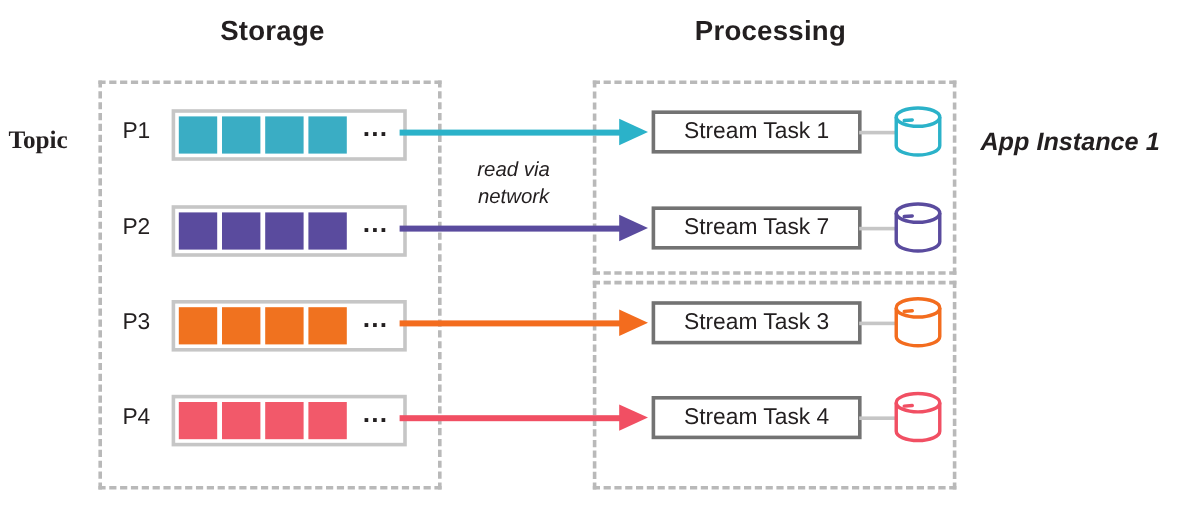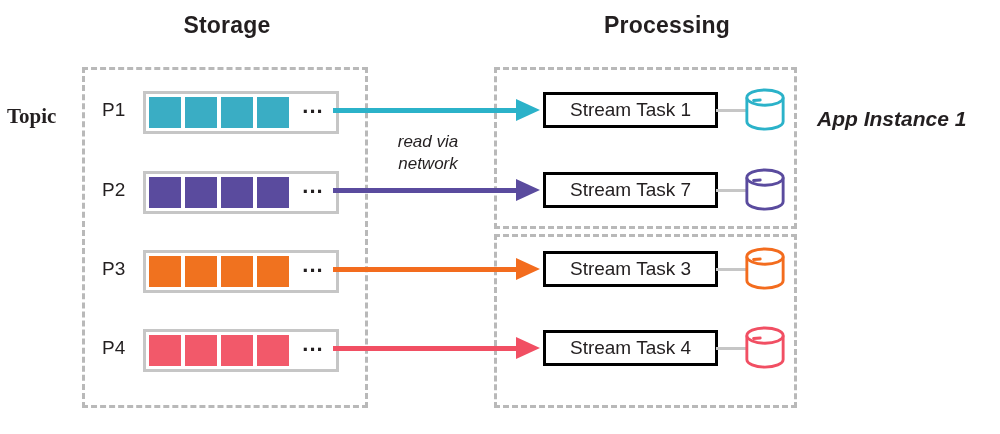--- a/index.html
+++ b/index.html
@@ -2,21 +2,21 @@
 <html><head>
 <meta charset="utf-8">
 <style>
   html,body{margin:0;padding:0;background:#fff;}
   .canvas{
     position:relative;width:1000px;height:434px;background:#fff;overflow:hidden;
     font-family:"Liberation Sans", sans-serif;color:#231f20;
   }
   .title{position:absolute;top:12px;width:200px;text-align:center;font-size:23px;font-weight:bold;letter-spacing:.2px;}
   .title-storage{left:127px;}
-  .title-processing{left:530px;text-align:right;}
+  .title-processing{left:542px;}
   .side-label{position:absolute;font-size:21px;font-weight:bold;white-space:nowrap;}
   .topic-label{left:7px;top:104px;font-family:Liberation Serif, serif;}
   .app1-label{left:817px;top:107px;font-style:italic;}
   .app2-label{left:821px;top:272px;}
   .dashed-box{position:absolute;border:3px dashed #b9b9b9;background:transparent;}
   .storage-box{left:82px;top:67px;width:280px;height:335px;}
   .proc-box-1{left:494px;top:67px;width:297px;height:156px;}
   .proc-box-2{left:494px;top:234px;width:297px;height:168px;}
   .read-via{position:absolute;left:368px;top:131px;width:120px;text-align:center;
     font-size:17px;line-height:22px;font-weight:500;font-style:italic;}
@@ -25,21 +25,21 @@
   .p-label{position:absolute;left:102px;top:8px;font-size:19px;}
   .partition{position:absolute;left:143px;top:0;width:184px;height:31px;
     border:3px solid #c6c6c6;background:#fff;display:flex;gap:4px;padding:3px;}
   .cell{flex:1;background:var(--fill);}
   .cell-dots{flex:0 0 40px;background:#fff;display:flex;align-items:center;justify-content:center;}
   .dots{font-weight:bold;font-size:22px;letter-spacing:1px;transform:translateY(-30%);line-height:1;}
   .arrow-line{position:absolute;left:333px;top:17px;width:186px;height:5px;background:var(--accent);}
   .arrow-head{position:absolute;left:516px;top:8px;width:0;height:0;
     border-left:24px solid var(--accent);border-top:11px solid transparent;border-bottom:11px solid transparent;}
   .task-box{position:absolute;left:543px;top:1px;width:169px;height:30px;
-    border:3px solid #000000;background:#fff;display:flex;align-items:center;justify-content:center;
+    border:3px solid #737373;background:#fff;display:flex;align-items:center;justify-content:center;
     font-size:19px;white-space:nowrap;}
   .connector{position:absolute;left:716px;top:18px;width:32px;height:3px;background:#c6c6c6;}
   .cylinder{position:absolute;left:744px;top:-3px;width:42px;height:44px;color:var(--accent);}
   .cylinder svg{display:block;width:100%;height:100%;}
 </style>
 </head>
 <body>
 
 <div class="canvas">
 

